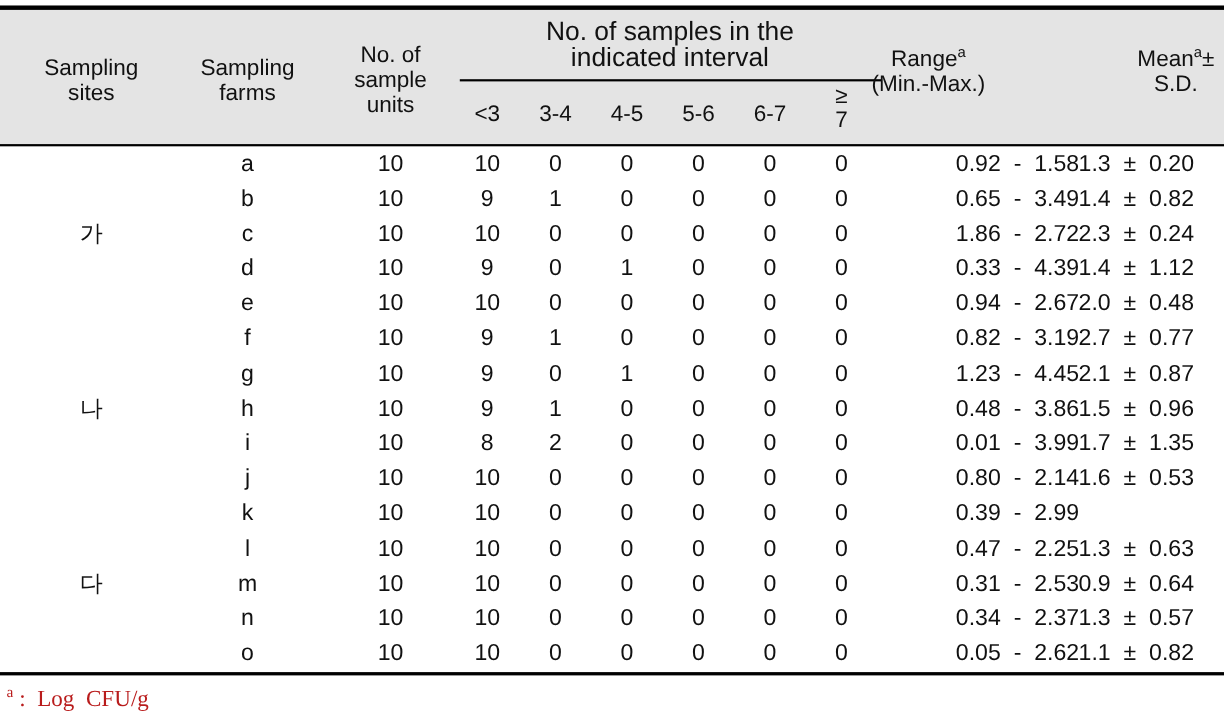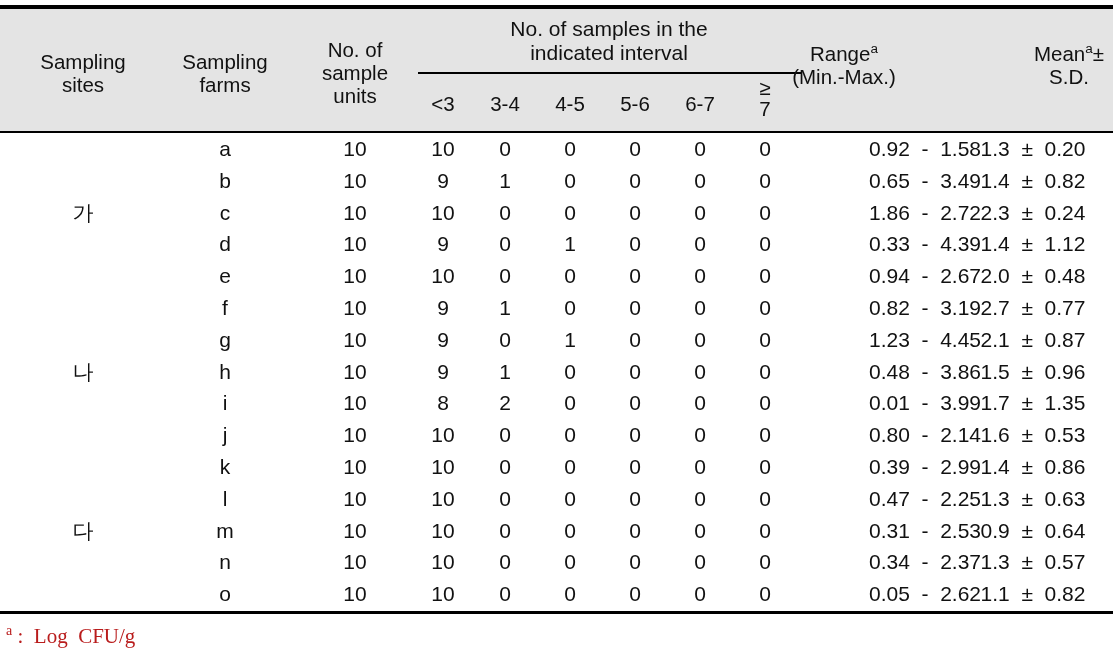--- a/index.html
+++ b/index.html
@@ -42,21 +42,21 @@
     color: #111;
   }
 
   .hcell .l { display: block; }
 
   
   #group-title {
     left: 415px;
     top: 8px;
     width: 388px;
-    font-size: 21px;
+    font-size: 24px;
     line-height: 24px;
   }
   #group-rule {
     position: absolute;
     left: 418px;
     top: 63px;
     width: 383px;
     height: 0;
     border-top: 2px solid #000;
   }
@@ -325,21 +325,20 @@
         <div class="cell c-site"></div>
         <div class="cell c-farm">k</div>
         <div class="cell c-units">10</div>
         <div class="cell c-iv0">10</div>
         <div class="cell c-iv1">0</div>
         <div class="cell c-iv2">0</div>
         <div class="cell c-iv3">0</div>
         <div class="cell c-iv4">0</div>
         <div class="cell c-iv5">0</div>
         <div class="cell c-range">0.39  -  2.99</div>
-        <div class="cell c-mean">1.4  ±  0.86</div>
       </div>
       <div class="row">
         <div class="cell c-site"></div>
         <div class="cell c-farm">l</div>
         <div class="cell c-units">10</div>
         <div class="cell c-iv0">10</div>
         <div class="cell c-iv1">0</div>
         <div class="cell c-iv2">0</div>
         <div class="cell c-iv3">0</div>
         <div class="cell c-iv4">0</div>

